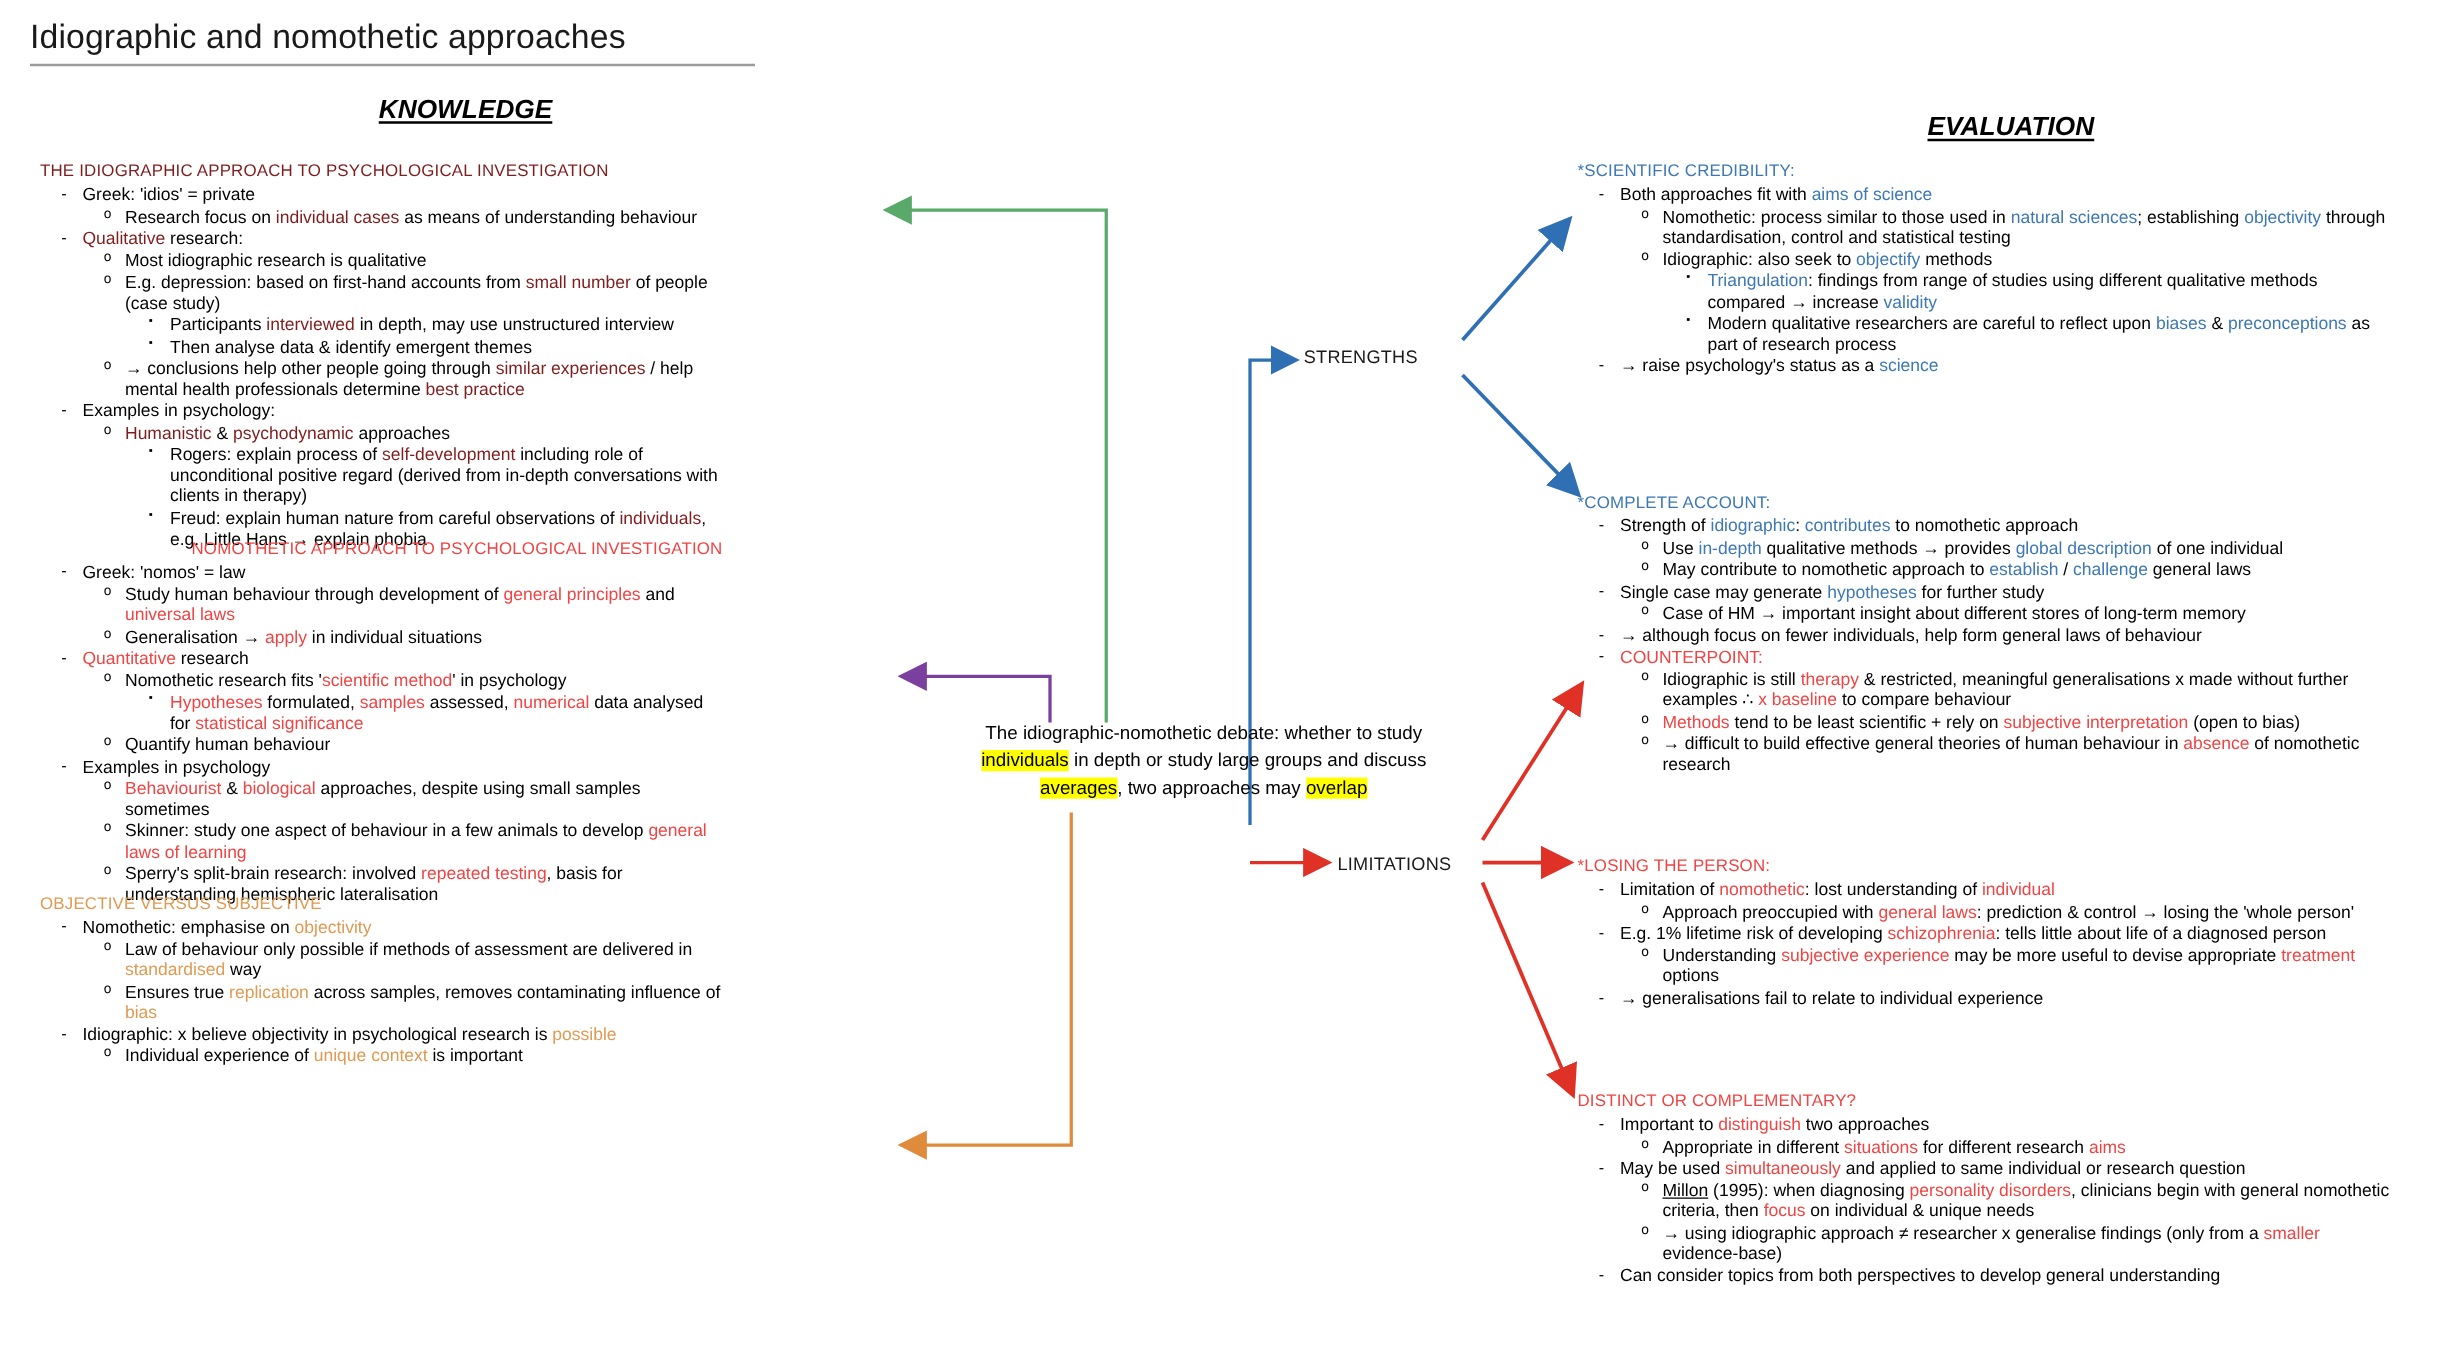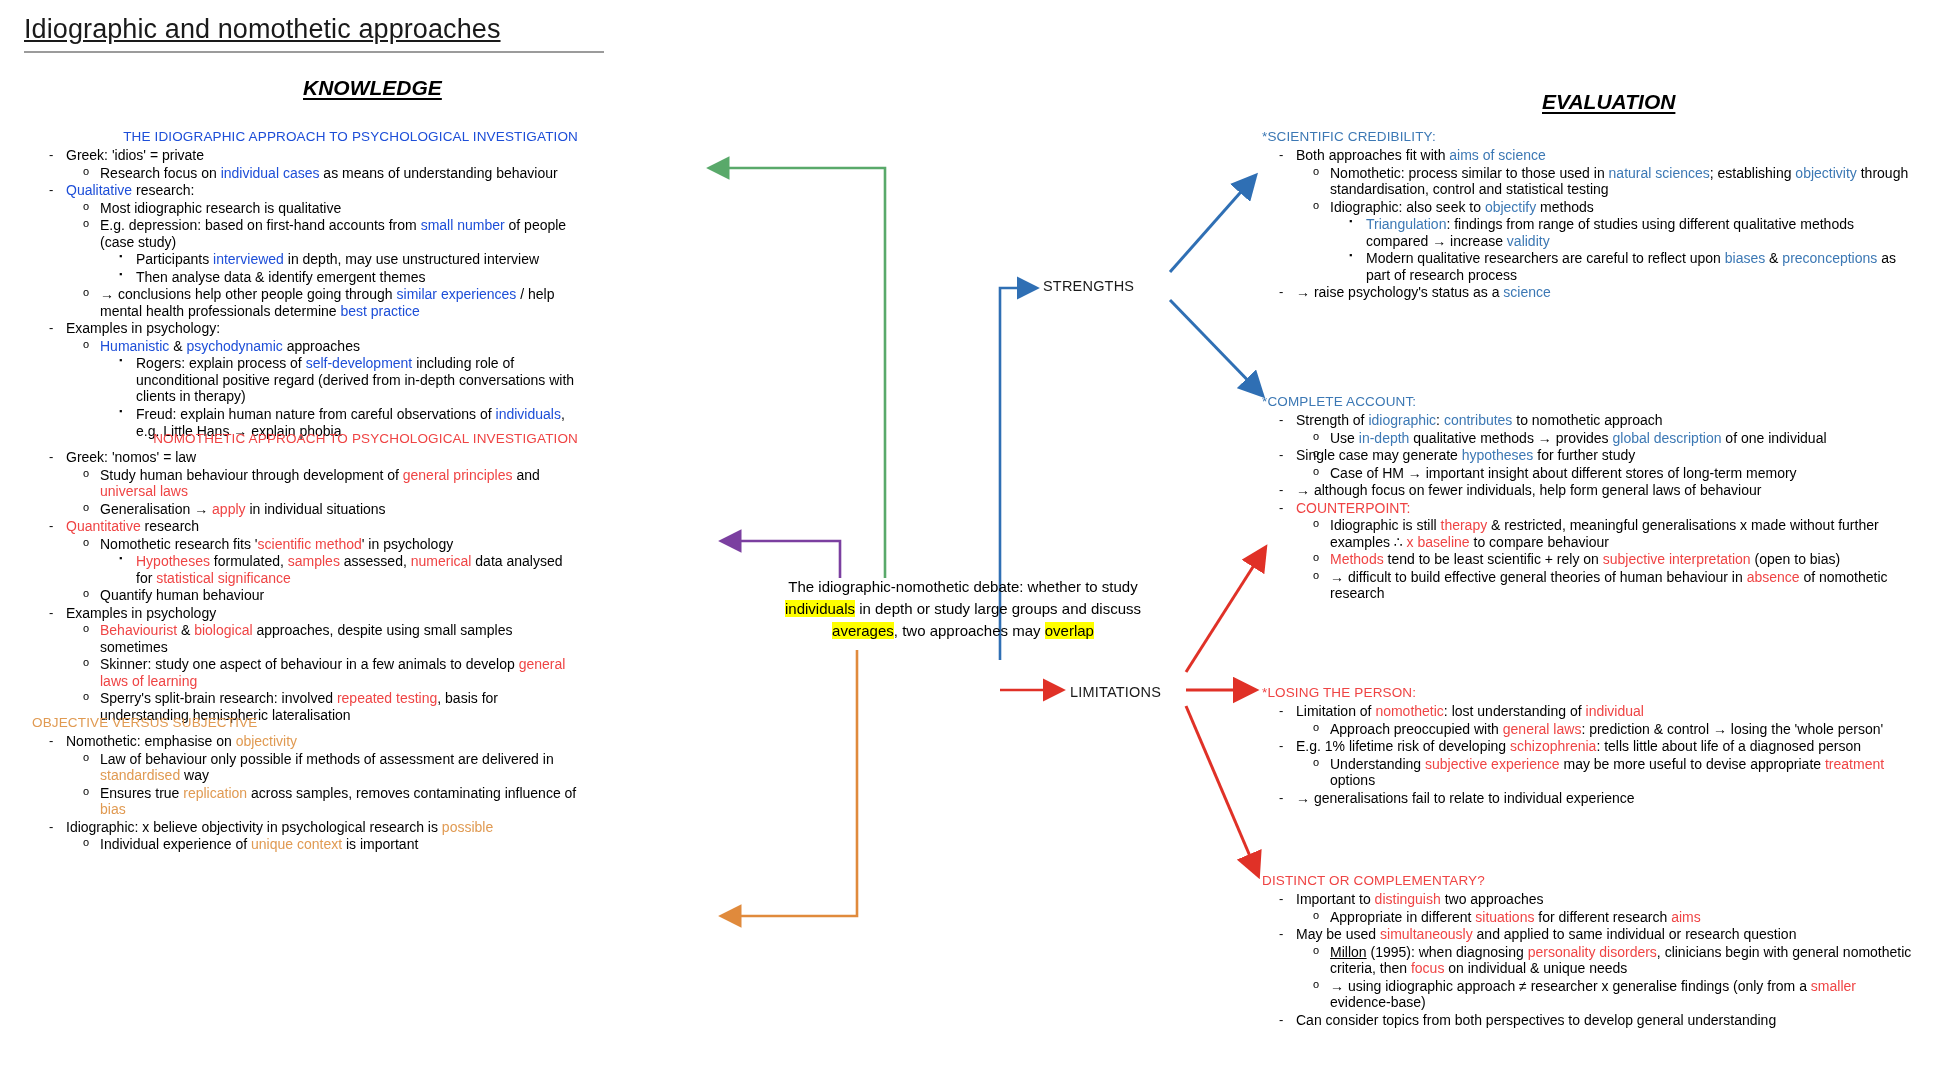--- a/index.html
+++ b/index.html
@@ -6,21 +6,21 @@
   body{
     width:1959px;height:1080px;position:relative;overflow:hidden;
     font-family:"Liberation Sans","DejaVu Sans",sans-serif;
     color:#000000;
     -webkit-font-smoothing:antialiased;
   }
   .page{position:relative;width:1959px;height:1080px;}
 
   
   .title-wrap{position:absolute;left:24px;top:14px;width:580px;}
-  .title{font-size:27px;font-weight:400;color:#1a1a1a;letter-spacing:.1px;padding-bottom:6px;text-decoration:underline;}
+  .title{font-size:27px;font-weight:400;color:#1a1a1a;letter-spacing:.1px;padding-bottom:6px;}
   .title-rule{height:2px;background:#9b9b9b;width:580px;}
 
   
   .col-head{position:absolute;font-size:21px;font-weight:bold;font-style:italic;
             text-decoration:underline;text-underline-offset:3px;color:#000;}
   #knowledge-heading{left:303px;top:76px;}
   #evaluation-heading{left:1542px;top:75px;margin-top:15px;}
 
   
   .block{position:absolute;}
@@ -28,21 +28,21 @@
   ul.lv{list-style:none;margin:0;padding:0;}
   li.item{position:relative;font-size:14px;line-height:1.18;margin:0 0 1px 0;}
   .bul{position:absolute;left:0;top:0;width:17px;text-align:left;font-size:13px;}
   .txt{display:block;}
   
   .l1{padding-left:34px;}   .l1>.bul{left:17px;}
   .l2{padding-left:68px;}   .l2>.bul{left:51px;font-size:11px;}
   .l3{padding-left:104px;}  .l3>.bul{left:87px;font-size:9px;}
 
   
-  .c-green{color:#1d4ed8;text-align:right;}
+  .c-green{color:#7f1d1d;}
   .c-purple{color:#ef4444;text-align:right;}
   .c-orange{color:#e09a52;}
   .c-blue{color:#3c78b4;}
   .c-red{color:#ef4444;}
   .hl{background:#ffff00;}
 
   
   #centre-box{position:absolute;left:768px;top:576px;width:390px;
       text-align:center;font-size:15px;line-height:1.45;color:#000;}
 
@@ -302,20 +302,21 @@
         <li class="item l1">
           <span class="bul">-</span>
           <span class="txt"><span>Strength of </span><span class="c-blue">idiographic</span><span>: </span><span class="c-blue">contributes</span><span> to nomothetic approach</span></span>
         </li>
         <li class="item l2">
           <span class="bul">o</span>
           <span class="txt"><span>Use </span><span class="c-blue">in-depth</span><span> qualitative methods → provides </span><span class="c-blue">global description</span><span> of one individual</span></span>
         </li>
         <li class="item l2">
           <span class="bul">o</span>
+          <span class="txt"><span>May contribute to nomothetic approach to </span><span class="c-blue">establish</span><span> / </span><span class="c-blue">challenge</span><span> general laws</span></span>
         </li>
         <li class="item l1">
           <span class="bul">-</span>
           <span class="txt"><span>Single case may generate </span><span class="c-blue">hypotheses</span><span> for further study</span></span>
         </li>
         <li class="item l2">
           <span class="bul">o</span>
           <span class="txt"><span>Case of HM → important insight about different stores of long-term memory</span></span>
         </li>
         <li class="item l1">

